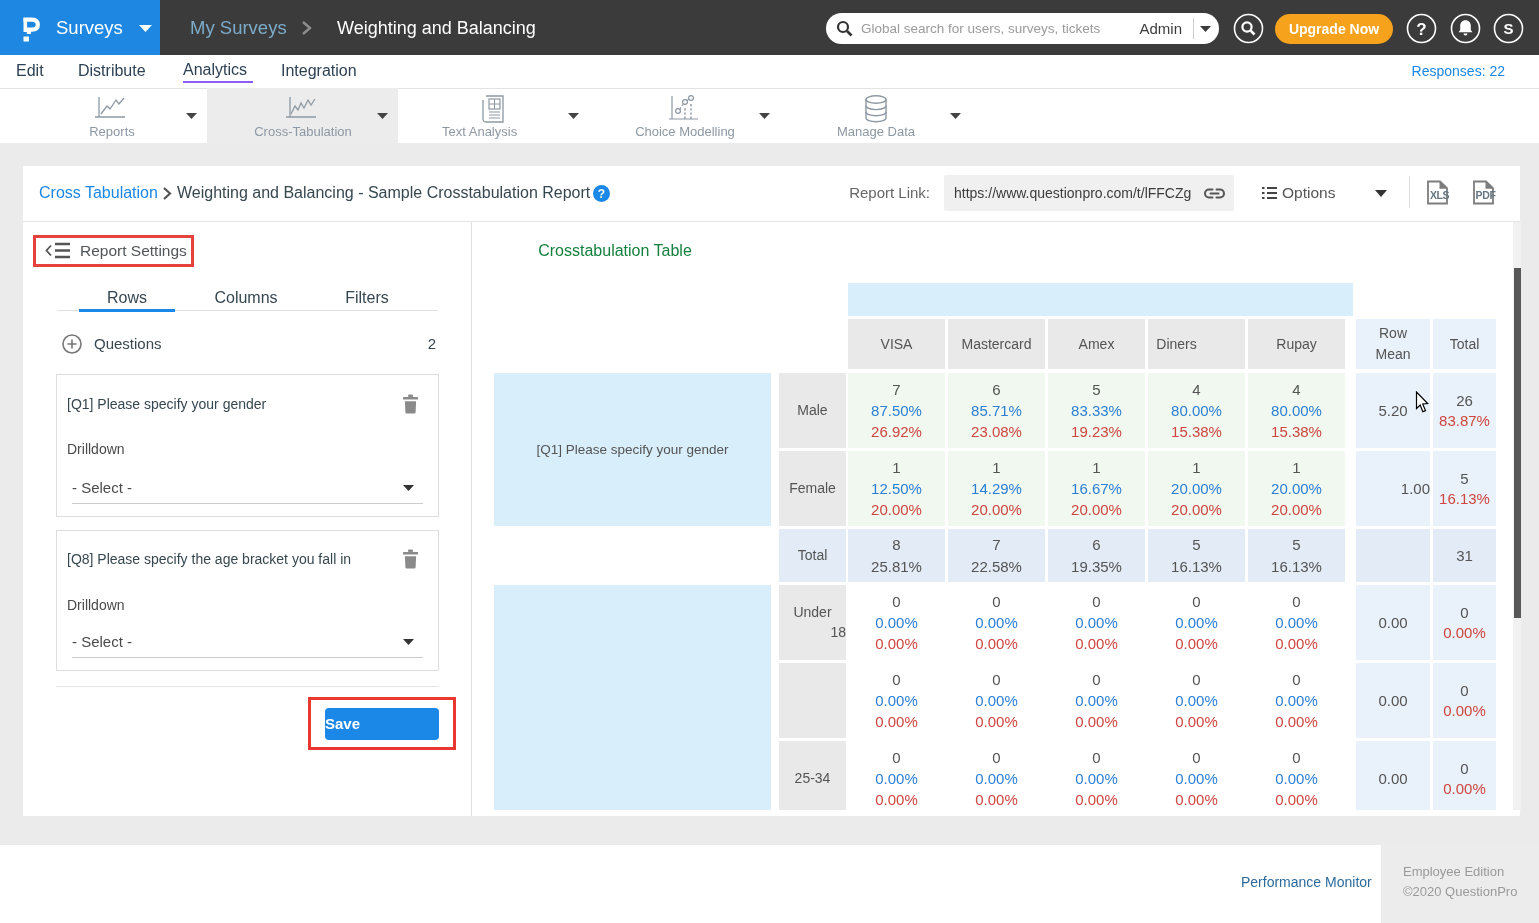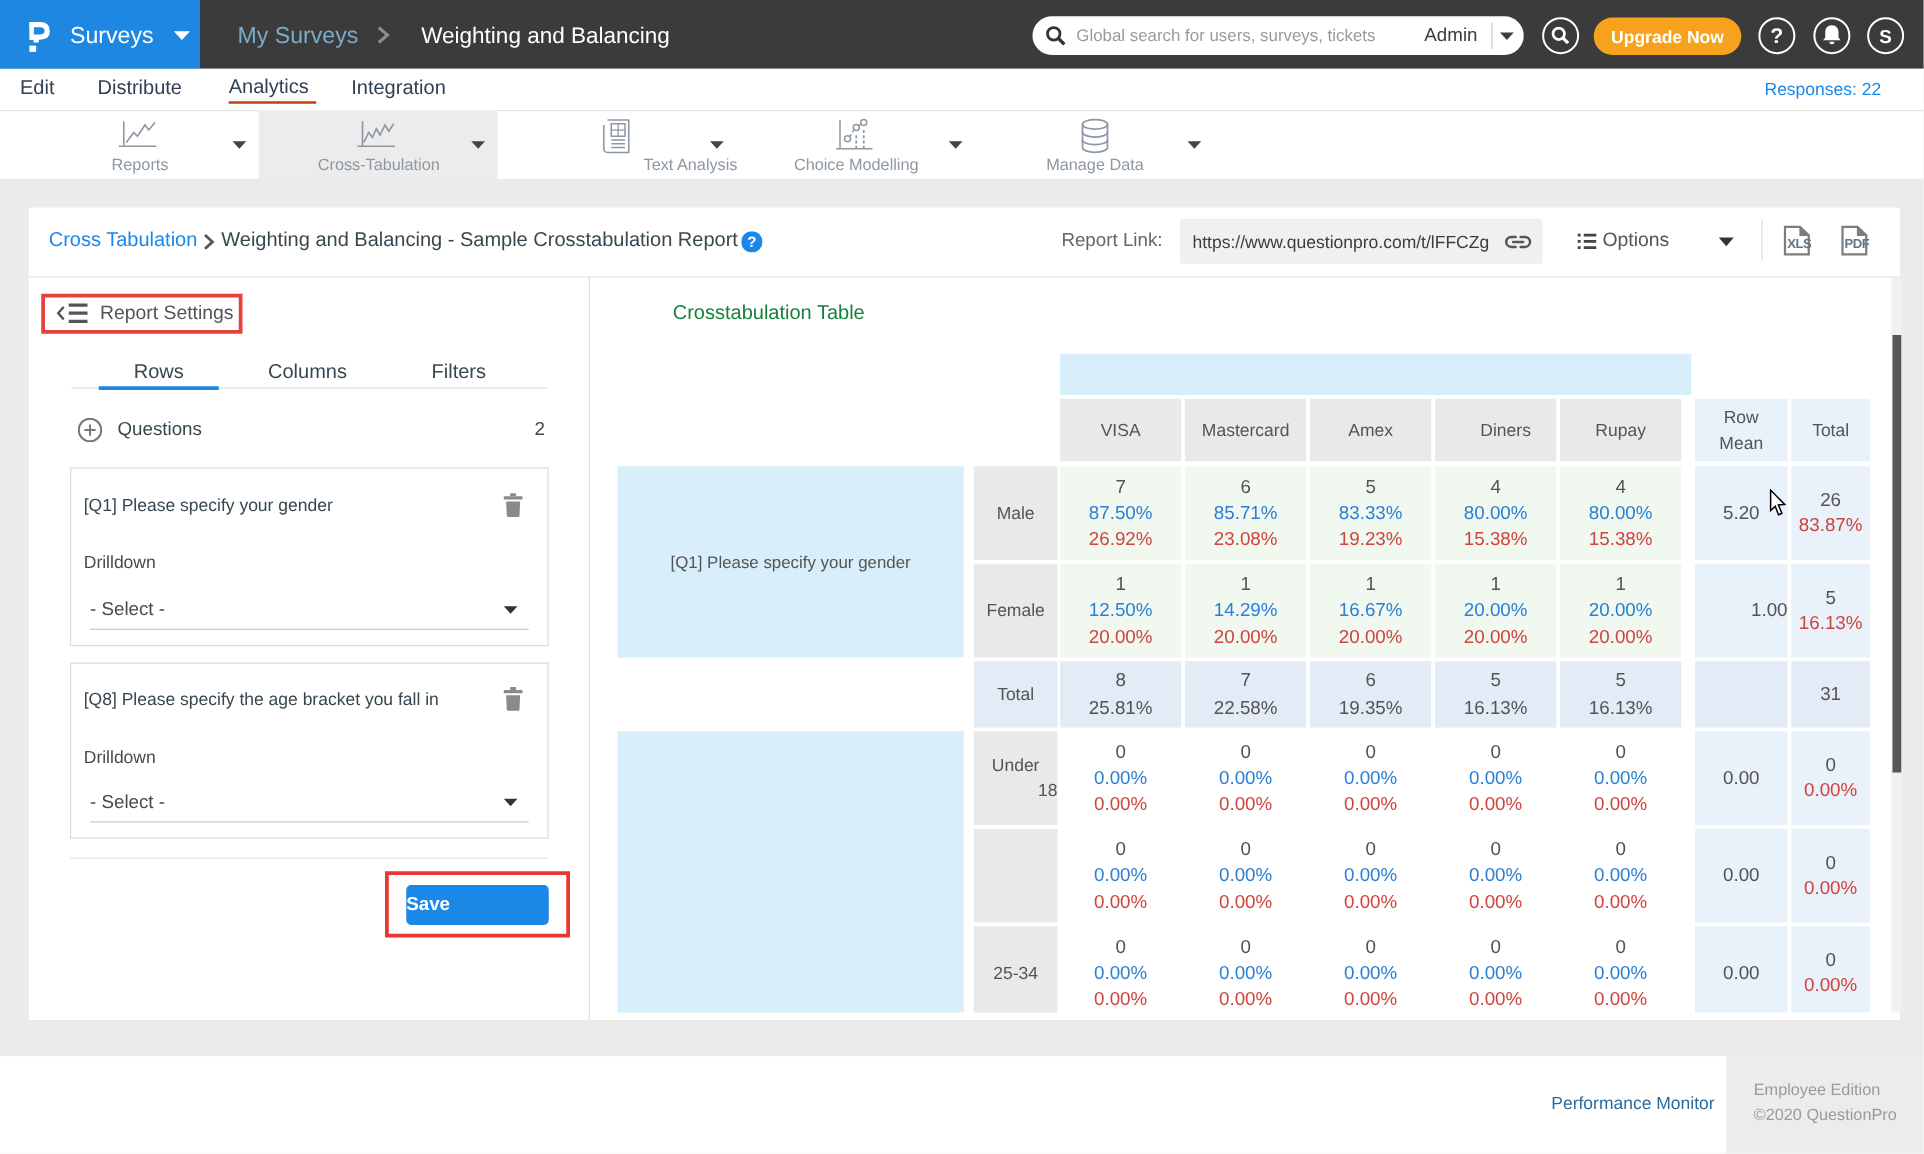--- a/index.html
+++ b/index.html
@@ -51,21 +51,21 @@
 <path d="M15.5 7.2 c-3.4 0 -5.3 2.5 -5.3 5.5 v4.3 l-1.7 2.2 h14 l-1.7 -2.2 v-4.3 c0 -3 -1.9 -5.5 -5.3 -5.5 z" fill="#fff"></path>
 <path d="M13.5 20.4 a2 2 0 0 0 4 0 z" fill="#fff"></path>
   </svg>
 <svg class="abs" style="left:1493px;top:13px;" width="31" height="31" viewBox="0 0 31 31">
 <circle cx="15.5" cy="15.5" r="14" fill="none" stroke="#fff" stroke-width="1.6"></circle>
 <text x="15.5" y="21" font-size="15" font-weight="bold" fill="#fff" text-anchor="middle" font-family="Liberation Sans">S</text>
   </svg>
 <div class="abs" style="left:0px;top:55px;width:1539px;height:33px;background:#fff;border-bottom:1px solid #e3e3e3;"></div>
 <div class="abs" style="left:16px;top:57px;width:60px;height:28px;line-height:28px;text-align:left;white-space:nowrap;font-size:16px;color:#2e4154;">Edit</div>
 <div class="abs" style="left:78px;top:57px;width:90px;height:28px;line-height:28px;text-align:left;white-space:nowrap;font-size:16px;color:#2e4154;">Distribute</div>
-<div class="abs" style="left:183px;top:57px;width:70px;height:28px;line-height:28px;text-align:left;white-space:nowrap;font-size:16px;color:#2e4154;border-bottom:2px solid #c2410c;height:24px;line-height:25px;">Analytics</div>
+<div class="abs" style="left:183px;top:57px;width:70px;height:28px;line-height:28px;text-align:left;white-space:nowrap;font-size:16px;color:#2e4154;border-bottom:2px solid #8b5cf6;height:24px;line-height:25px;">Analytics</div>
 <div class="abs" style="left:281px;top:57px;width:90px;height:28px;line-height:28px;text-align:left;white-space:nowrap;font-size:16px;color:#2e4154;">Integration</div>
 <div class="abs" style="left:1330px;top:57px;width:175px;height:28px;line-height:28px;text-align:right;white-space:nowrap;font-size:14px;color:#1b87e6;">Responses: 22</div>
 <div class="abs" style="left:0px;top:89px;width:1539px;height:54px;background:#fff;"></div>
 <div class="abs" style="left:207px;top:88px;width:191px;height:55px;background:#ececec;"></div>
 <svg class="abs" style="left:94px;top:96px;" width="36" height="26" viewBox="0 0 36 26">
 <path d="M5 1 V21 M1 21 H31" stroke="#8d98a3" stroke-width="1.3" fill="none"></path>
 <path d="M7 18 L13 10 L16 13 L22 4 L25 8 L30 2" stroke="#8d98a3" stroke-width="1.3" fill="none"></path>
   </svg>
 <div class="abs" style="left:16px;top:124px;width:192px;height:15px;line-height:15px;text-align:center;white-space:nowrap;font-size:13px;color:#8d98a3;">Reports</div>
 <svg class="abs" style="left:185px;top:112px;" width="13" height="8" viewBox="0 0 13 8">
@@ -78,21 +78,21 @@
 <div class="abs" style="left:207px;top:124px;width:192px;height:15px;line-height:15px;text-align:center;white-space:nowrap;font-size:13px;color:#8d98a3;">Cross-Tabulation</div>
 <svg class="abs" style="left:376px;top:112px;" width="13" height="8" viewBox="0 0 13 8">
     <path d="M1 1 L6.5 7 L12 1 Z" fill="#444"></path>
   </svg>
 <svg class="abs" style="left:481px;top:94px;" width="26" height="30" viewBox="0 0 26 30">
 <path d="M5 2 H22 V28 H5 C3 28 2 26.5 2 25 V6" stroke="#8d98a3" stroke-width="1.3" fill="none"></path>
 <rect x="8" y="5" width="11" height="10" stroke="#8d98a3" stroke-width="1.2" fill="none"></rect>
 <path d="M8 10 H19 M13.5 5 V15" stroke="#8d98a3" stroke-width="1"></path>
 <path d="M8 18 H19 M8 21 H19 M8 24 H19" stroke="#8d98a3" stroke-width="1.1"></path>
   </svg>
-<div class="abs" style="left:398px;top:124px;width:192px;height:15px;line-height:15px;text-align:right;white-space:nowrap;font-size:13px;color:#8d98a3;">Text Analysis</div>
+<div class="abs" style="left:398px;top:124px;width:192px;height:15px;line-height:15px;text-align:left;white-space:nowrap;font-size:13px;color:#8d98a3;padding-left:44px;">Text Analysis</div>
 <svg class="abs" style="left:567px;top:112px;" width="13" height="8" viewBox="0 0 13 8">
     <path d="M1 1 L6.5 7 L12 1 Z" fill="#444"></path>
   </svg>
 <svg class="abs" style="left:668px;top:94px;" width="34" height="30" viewBox="0 0 34 30">
 <path d="M4 2 V25 M1 25 H30" stroke="#8d98a3" stroke-width="1.2" fill="none"></path>
 <circle cx="10" cy="17" r="2.4" stroke="#8d98a3" stroke-width="1.2" fill="none"></circle>
 <circle cx="17" cy="8" r="2.4" stroke="#8d98a3" stroke-width="1.2" fill="none"></circle>
 <circle cx="23" cy="4" r="2.4" stroke="#8d98a3" stroke-width="1.2" fill="none"></circle>
 <path d="M12 15 L15 10 M19 6.5 L21 5.2" stroke="#8d98a3" stroke-width="1.1" stroke-dasharray="2,1.6"></path>
 <path d="M17 25 V13 M23 25 V10" stroke="#8d98a3" stroke-width="1.4" stroke-dasharray="2.4,1.8"></path>
@@ -197,21 +197,21 @@
 <div class="abs" style="left:490px;top:238px;width:250px;height:26px;line-height:26px;text-align:center;white-space:nowrap;font-size:16px;color:#15803d;">Crosstabulation Table</div>
 <div class="abs" style="left:472px;top:222px;width:1042px;height:588px;overflow:hidden;">
 <div class="abs" style="left:376px;top:61px;width:505px;height:33px;background:#d8eefb;"></div>
 <div class="abs" style="left:376px;top:97px;width:97px;height:50px;background:#e9e9e9;"></div>
 <div class="abs" style="left:376px;top:112px;width:97px;height:21px;line-height:21px;text-align:center;white-space:nowrap;font-size:14px;color:#545454;">VISA</div>
 <div class="abs" style="left:476px;top:97px;width:97px;height:50px;background:#e9e9e9;"></div>
 <div class="abs" style="left:476px;top:112px;width:97px;height:21px;line-height:21px;text-align:center;white-space:nowrap;font-size:14px;color:#545454;">Mastercard</div>
 <div class="abs" style="left:576px;top:97px;width:97px;height:50px;background:#e9e9e9;"></div>
 <div class="abs" style="left:576px;top:112px;width:97px;height:21px;line-height:21px;text-align:center;white-space:nowrap;font-size:14px;color:#545454;">Amex</div>
 <div class="abs" style="left:676px;top:97px;width:97px;height:50px;background:#e9e9e9;"></div>
-<div class="abs" style="left:684px;top:112px;width:97px;height:21px;line-height:21px;text-align:center;white-space:nowrap;font-size:14px;color:#545454;">Diners</div>
+<div class="abs" style="left:656px;top:112px;width:97px;height:21px;line-height:21px;text-align:center;white-space:nowrap;font-size:14px;color:#545454;">Diners</div>
 <div class="abs" style="left:776px;top:97px;width:97px;height:50px;background:#e9e9e9;"></div>
 <div class="abs" style="left:776px;top:112px;width:97px;height:21px;line-height:21px;text-align:center;white-space:nowrap;font-size:14px;color:#545454;">Rupay</div>
 <div class="abs" style="left:884px;top:97px;width:74px;height:50px;background:#e9f1fa;"></div>
 <div class="abs" style="left:884px;top:101px;width:74px;height:21px;line-height:21px;text-align:center;white-space:nowrap;font-size:14px;color:#545454;">Row</div>
 <div class="abs" style="left:884px;top:122px;width:74px;height:21px;line-height:21px;text-align:center;white-space:nowrap;font-size:14px;color:#545454;">Mean</div>
 <div class="abs" style="left:961px;top:97px;width:63px;height:50px;background:#e9f1fa;"></div>
 <div class="abs" style="left:961px;top:112px;width:63px;height:21px;line-height:21px;text-align:center;white-space:nowrap;font-size:14px;color:#545454;">Total</div>
 <div class="abs" style="left:22px;top:151px;width:277px;height:153px;background:#d8eefb;"></div>
 <div class="abs" style="left:22px;top:217px;width:277px;height:21px;line-height:21px;text-align:center;white-space:nowrap;font-size:13.5px;color:#545454;">[Q1] Please specify your gender</div>
 <div class="abs" style="left:307px;top:151px;width:67px;height:75px;background:#e9e9e9;"></div>

